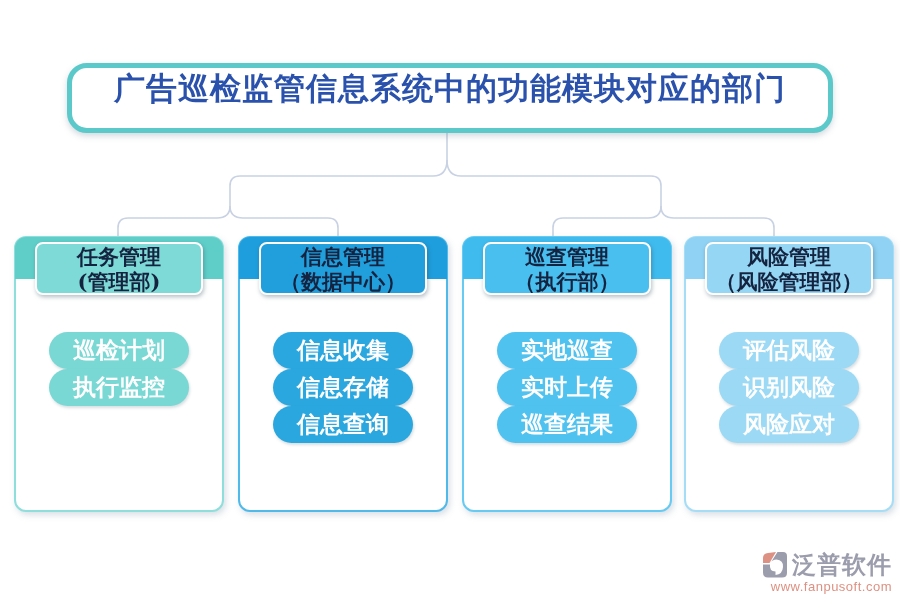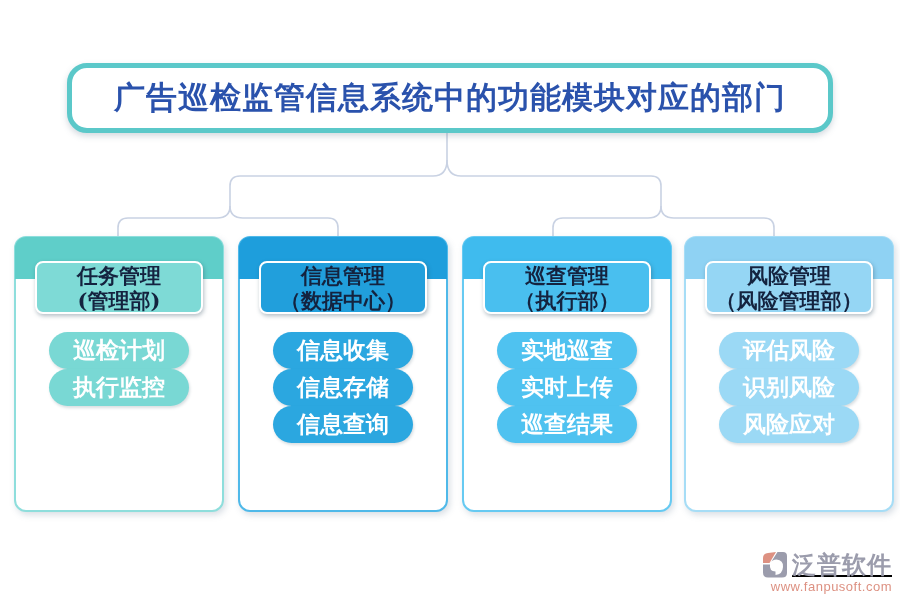--- a/index.html
+++ b/index.html
@@ -7,56 +7,56 @@
     position:relative;width:900px;height:600px;background:#ffffff;overflow:hidden;
     font-family:"DejaVu Serif","Liberation Serif",serif;
   }
   
   #connectors{position:absolute;left:0;top:0;z-index:0;}
   
   .title-box{
     position:absolute;left:67px;top:63px;width:756px;height:60px;
     border:5px solid #5bc8c9;border-radius:20px;background:#ffffff;
     box-shadow:0 3px 6px rgba(110,130,150,.30);
-    display:flex;align-items:center;justify-content:center;z-index:2;
+    display:flex;align-items:flex-start;justify-content:center;z-index:2;
   }
   .title-box .t{
     font-size:31px;font-weight:bold;color:#2a52ac;letter-spacing:1px;white-space:nowrap;
   }
   
   .card{
     position:absolute;top:236px;width:210px;height:276px;background:#ffffff;
     border:2px solid var(--border);border-radius:12px;box-sizing:border-box;
     box-shadow:2px 3px 6px rgba(120,140,160,.28);z-index:1;
   }
   .band{
     position:absolute;left:-1px;top:-1px;right:-1px;height:42px;
     background:var(--band);border-radius:11px 11px 0 0;
   }
   .hdr{
-    position:absolute;left:50%;transform:translateX(-50%);top:23px;
+    position:absolute;left:50%;transform:translateX(-50%);top:4px;
     width:168px;height:53px;background:var(--label);
     border:2px solid #ffffff;border-radius:8px;box-sizing:border-box;
     box-shadow:1px 2px 4px rgba(40,70,90,.35);
     display:flex;flex-direction:column;align-items:center;justify-content:center;
   }
   .hdr .ln{
     font-size:21px;line-height:25px;font-weight:bold;color:#14233f;white-space:nowrap;
   }
   .btns{position:absolute;left:0;top:94px;width:100%;display:flex;flex-direction:column;align-items:center;}
   .pill{
     width:140px;height:37px;border-radius:19px;background:var(--btn);
     box-shadow:1px 2px 3px rgba(40,70,90,.18);
     display:flex;align-items:center;justify-content:center;cursor:pointer;
   }
   .pill span{font-size:23px;font-weight:bold;color:#ffffff;white-space:nowrap;}
   
   .wm{position:absolute;right:8px;bottom:6px;width:150px;text-align:right;z-index:2;
       font-family:"Liberation Sans","DejaVu Sans",sans-serif;}
-  .wm-top{display:flex;align-items:center;justify-content:flex-end;gap:2px;text-decoration:underline;}
+  .wm-top{display:flex;align-items:center;justify-content:flex-end;gap:2px;}
   .wm-brand{font-size:24px;font-weight:bold;color:#9b9cac;letter-spacing:1px;white-space:nowrap;
             font-family:"DejaVu Serif","Liberation Serif",serif;}
   .wm-url{font-size:13px;font-weight:normal;color:#dd9182;letter-spacing:.5px;margin-top:-2px;white-space:nowrap;}
 </style>
 </head>
 <body>
 
 <div id="stage">
 
   <svg id="connectors" width="900" height="600" viewBox="0 0 900 600">

